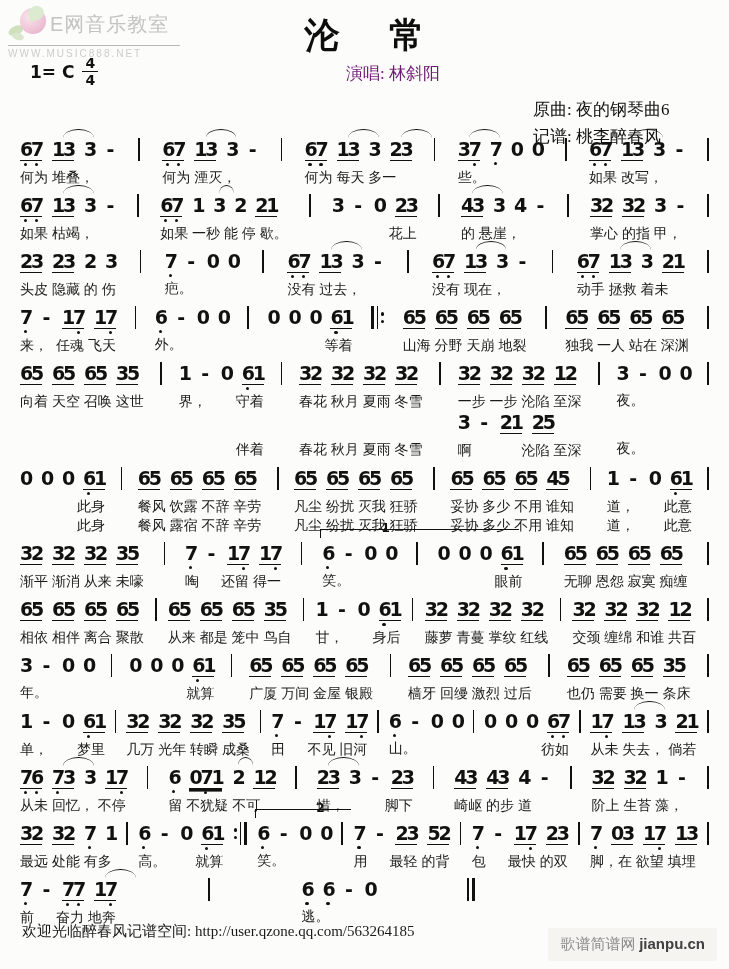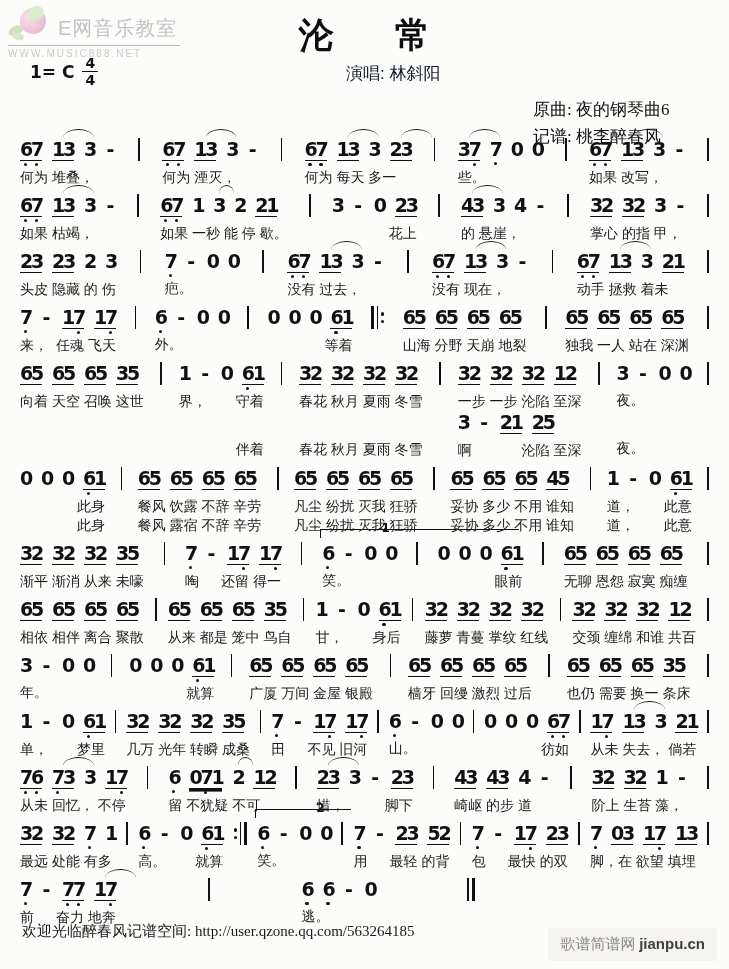--- a/index.html
+++ b/index.html
@@ -2,41 +2,41 @@
 <html><head>
 <meta charset="utf-8">
 <style>
   html,body{margin:0;padding:0;}
   body{width:729px;height:969px;position:relative;background:#fcfcfa;color:#141414;
        font-family:"Liberation Sans",sans-serif;overflow:hidden;}
 
   
   .header{position:relative;height:136px;}
   .logo{position:absolute;left:8px;top:6px;width:180px;}
-  .logo-row{display:flex;align-items:flex-end;gap:8px;}
+  .logo-row{display:flex;align-items:center;gap:0;}
   .flower{width:42px;height:36px;position:relative;flex:0 0 auto;}
   .flower .p1{position:absolute;left:12px;top:2px;width:26px;height:26px;border-radius:50%;
               background:radial-gradient(circle at 35% 35%, #f9e3ec 0%, #eec2d6 60%, #e3a9c4 100%);}
   .flower .p2{position:absolute;left:20px;top:0px;width:16px;height:14px;border-radius:50% 50% 50% 10%;
               background:#dcead0;transform:rotate(-20deg);}
   .flower .leaf{position:absolute;left:0px;top:20px;width:16px;height:9px;border-radius:50%;
               background:#cfe0bd;transform:rotate(-25deg);}
   .flower .leaf2{position:absolute;left:4px;top:27px;width:12px;height:7px;border-radius:50%;
               background:#d9e6ca;transform:rotate(15deg);}
   .logo-text{font-size:20px;color:#c3c3c3;letter-spacing:1px;white-space:nowrap;}
   .logo-line{border-bottom:1px solid #b9b9b9;margin:3px 0 2px 0;width:172px;}
   .logo-url{font-size:10px;color:#cccccc;letter-spacing:2px;}
   .keysig{position:absolute;left:30px;top:56px;display:flex;align-items:center;gap:8px;
           font-weight:bold;font-size:17px;color:#111;font-family:"DejaVu Sans",sans-serif;}
   .frac{display:inline-flex;flex-direction:column;align-items:center;line-height:1;font-size:14px;}
   .frac .top{border-bottom:1.6px solid #111;padding:0 3px 1px 3px;}
   .frac .bot{padding-top:1px;}
   .title{position:absolute;left:0;right:0;top:12px;text-align:center;font-size:35px;font-weight:bold;
-         font-family:Liberation Mono, monospace;word-spacing:40px;color:#0d0d0d;}
-  .singer{position:absolute;left:346px;top:62px;font-size:17px;font-family:Liberation Sans, sans-serif;color:#0f172a;}
+         font-family:Liberation Sans, sans-serif;word-spacing:40px;color:#0d0d0d;}
+  .singer{position:absolute;left:346px;top:62px;font-size:17px;font-family:Liberation Serif, serif;color:#701a75;}
   .credits{position:absolute;left:533px;top:56px;font-size:17px;line-height:27px;
            font-family:"Liberation Serif",serif;color:#111;white-space:nowrap;margin-top:40px;}
 
   
   .sheet{position:absolute;top:138px;left:0;right:0;padding:0 20px;}
   .system{display:flex;justify-content:space-between;align-items:flex-start;margin-bottom:8px;}
   .measure{display:flex;flex-direction:column;position:relative;}
   .mnotes{display:flex;gap:10px;align-items:flex-start;}
   .mn2{display:flex;gap:10px;align-items:flex-start;min-height:28px;margin-top:1px;}
   .note{display:inline-flex;flex-direction:column;align-items:center;position:relative;}

